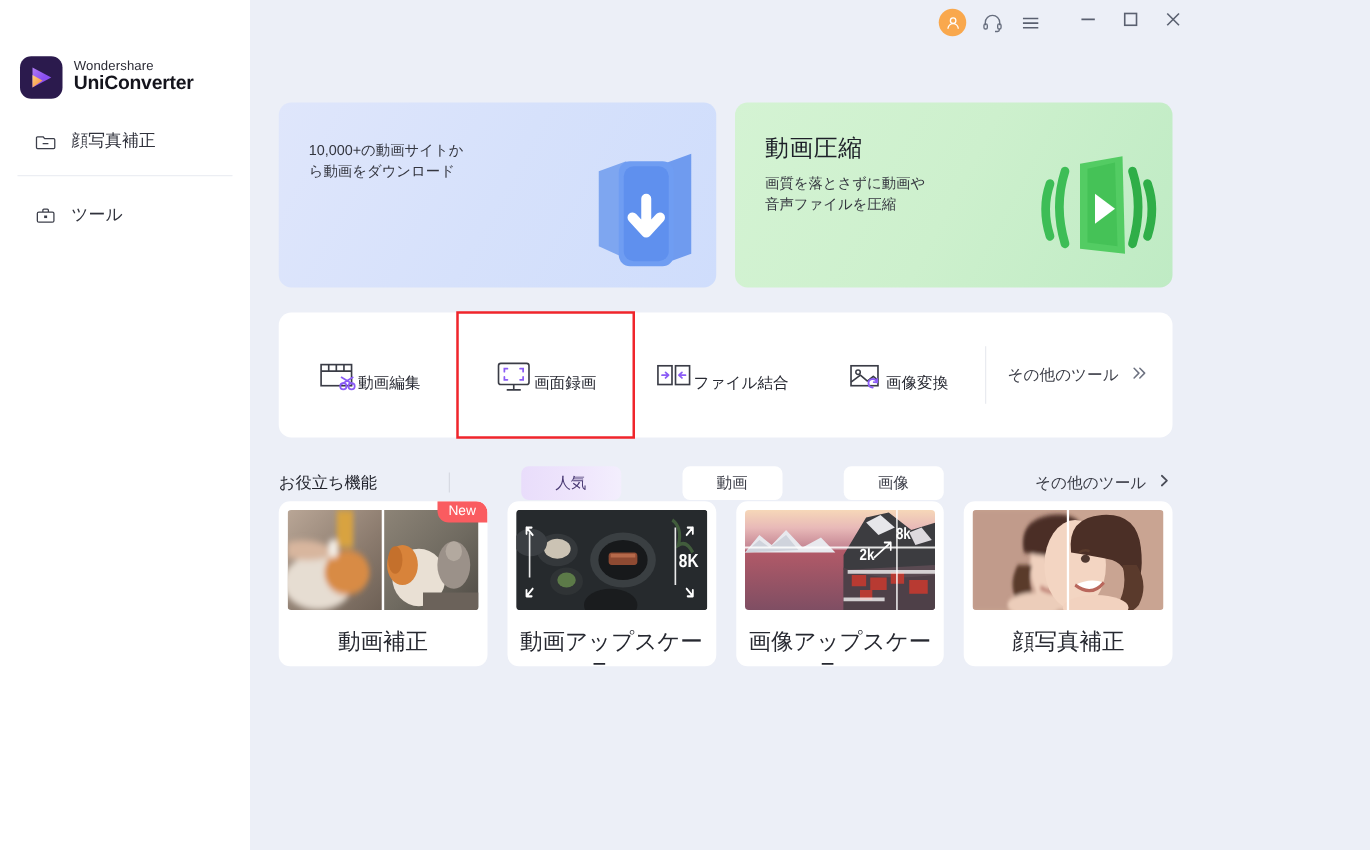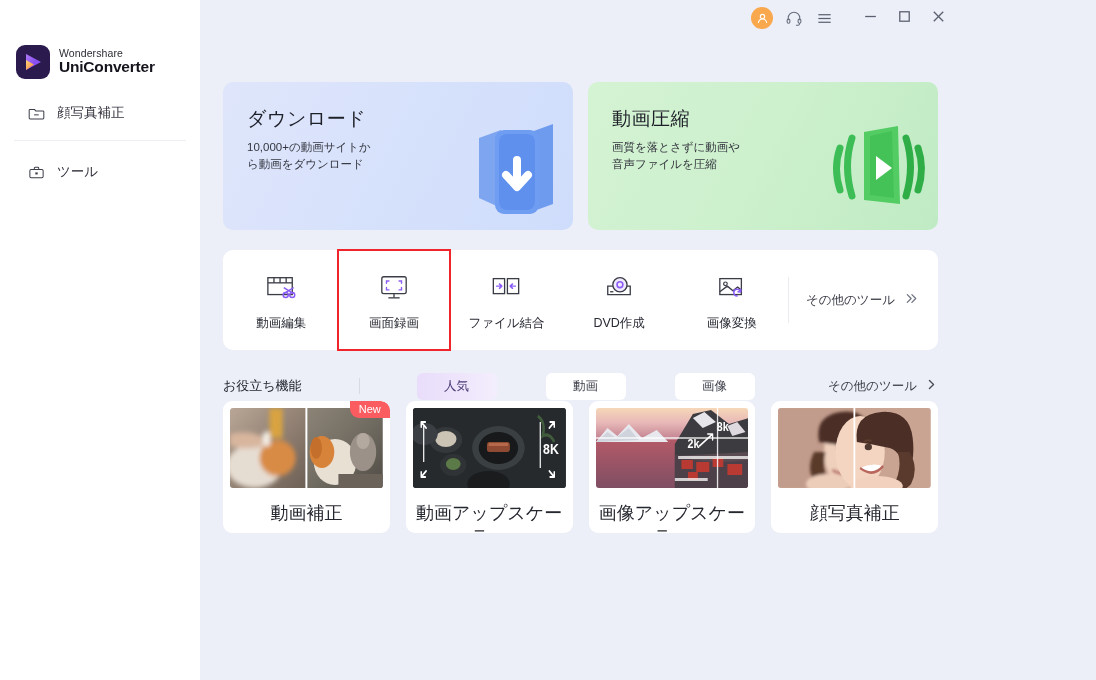--- a/index.html
+++ b/index.html
@@ -131,21 +131,21 @@
     border-radius: 10px;
     height: 100px;
     display: flex;
     align-items: center;
     padding: 0 2px;
     position: relative;
   }
   .tool {
     flex: 1 1 0;
     height: 100px;
-    display: flex; flex-direction: column;
+    display: flex; flex-direction: row;
     align-items: center; justify-content: center;
     cursor: pointer;
     position: relative;
   }
   .tool .t-ic { height: 34px; display:flex; align-items:flex-end; justify-content:center; }
   .tool .t-lb { margin-top: 12px; font-size: 12.5px; color: #282a33; }
   .tool.highlight { outline: 2px solid #f0252b; outline-offset: -1px; }
   .more-tools {
     flex: 0 0 148px;
     height: 46px;
@@ -330,21 +330,20 @@
         </span>
       </div>
     </div>
 
     <div class="content">
 
       <div class="hero-row">
 
 
         <div class="hero hero-download">
-          <h3>ダウンロード</h3>
           <p>10,000+の動画サイトか
 ら動画をダウンロード</p>
           <span class="art">
             <svg width="106" height="116" viewBox="0 0 106 116">
               <path d="M18 30 L40 22 L40 100 L18 90 Z" fill="#7ea6f0"></path>
               <path d="M70 24 L92 16 L92 96 L70 104 Z" fill="#6f9bef"></path>
               <rect x="34" y="22" width="44" height="84" rx="9" fill="#6f9df2"></rect>
               <rect x="38" y="26" width="36" height="76" rx="8" fill="#5f90ee"></rect>
               <path d="M56 52 v26 M45 67 L56 79 L67 67" fill="none" stroke="#ffffff" stroke-width="8" stroke-linecap="round" stroke-linejoin="round"></path>
             </svg>
@@ -405,31 +404,20 @@
             <svg width="32" height="30" viewBox="0 0 34 32">
               <rect x="3.5" y="6" width="12" height="16" fill="none" stroke="#3a3c46" stroke-width="1.4"></rect>
               <rect x="18.5" y="6" width="12" height="16" fill="none" stroke="#3a3c46" stroke-width="1.4"></rect>
               <path d="M7 14 h5 M10 11.6 L12.6 14 L10 16.4" fill="none" stroke="#8b5cf6" stroke-width="1.5" stroke-linecap="round" stroke-linejoin="round"></path>
               <path d="M27 14 h-5 M24 11.6 L21.4 14 L24 16.4" fill="none" stroke="#8b5cf6" stroke-width="1.5" stroke-linecap="round" stroke-linejoin="round"></path>
             </svg>
           </span>
           <span class="t-lb">ファイル結合</span>
         </div>
 
-        <div class="tool">
-          <span class="t-ic">
-            <svg width="32" height="30" viewBox="0 0 34 32">
-              <path d="M5 14 h24 v9 H5 Z" fill="none" stroke="#3a3c46" stroke-width="1.4"></path>
-              <line x1="7.5" y1="20" x2="11" y2="20" stroke="#3a3c46" stroke-width="1.4"></line>
-              <circle cx="18" cy="12.5" r="7.6" fill="#f0eafd" stroke="#3a3c46" stroke-width="1.4"></circle>
-              <circle cx="18" cy="12.5" r="3.1" fill="none" stroke="#8b5cf6" stroke-width="1.7"></circle>
-            </svg>
-          </span>
-          <span class="t-lb">DVD作成</span>
-        </div>
 
         <div class="tool">
           <span class="t-ic">
             <svg width="32" height="30" viewBox="0 0 34 32">
               <rect x="4" y="6" width="23" height="17" fill="none" stroke="#3a3c46" stroke-width="1.4"></rect>
               <circle cx="10" cy="11.5" r="1.9" fill="none" stroke="#3a3c46" stroke-width="1.3"></circle>
               <path d="M4 20 L12 14 L18 19 L23 15 L27 18.5" fill="none" stroke="#3a3c46" stroke-width="1.4" stroke-linejoin="round"></path>
               <path d="M22.5 24.5 a3.6 3.6 0 1 1 3.4 -4.8" fill="none" stroke="#8b5cf6" stroke-width="1.6" stroke-linecap="round"></path>
               <path d="M26.3 17.2 L26.3 20.2 L23.4 20" fill="none" stroke="#8b5cf6" stroke-width="1.6" stroke-linecap="round" stroke-linejoin="round"></path>
             </svg>

